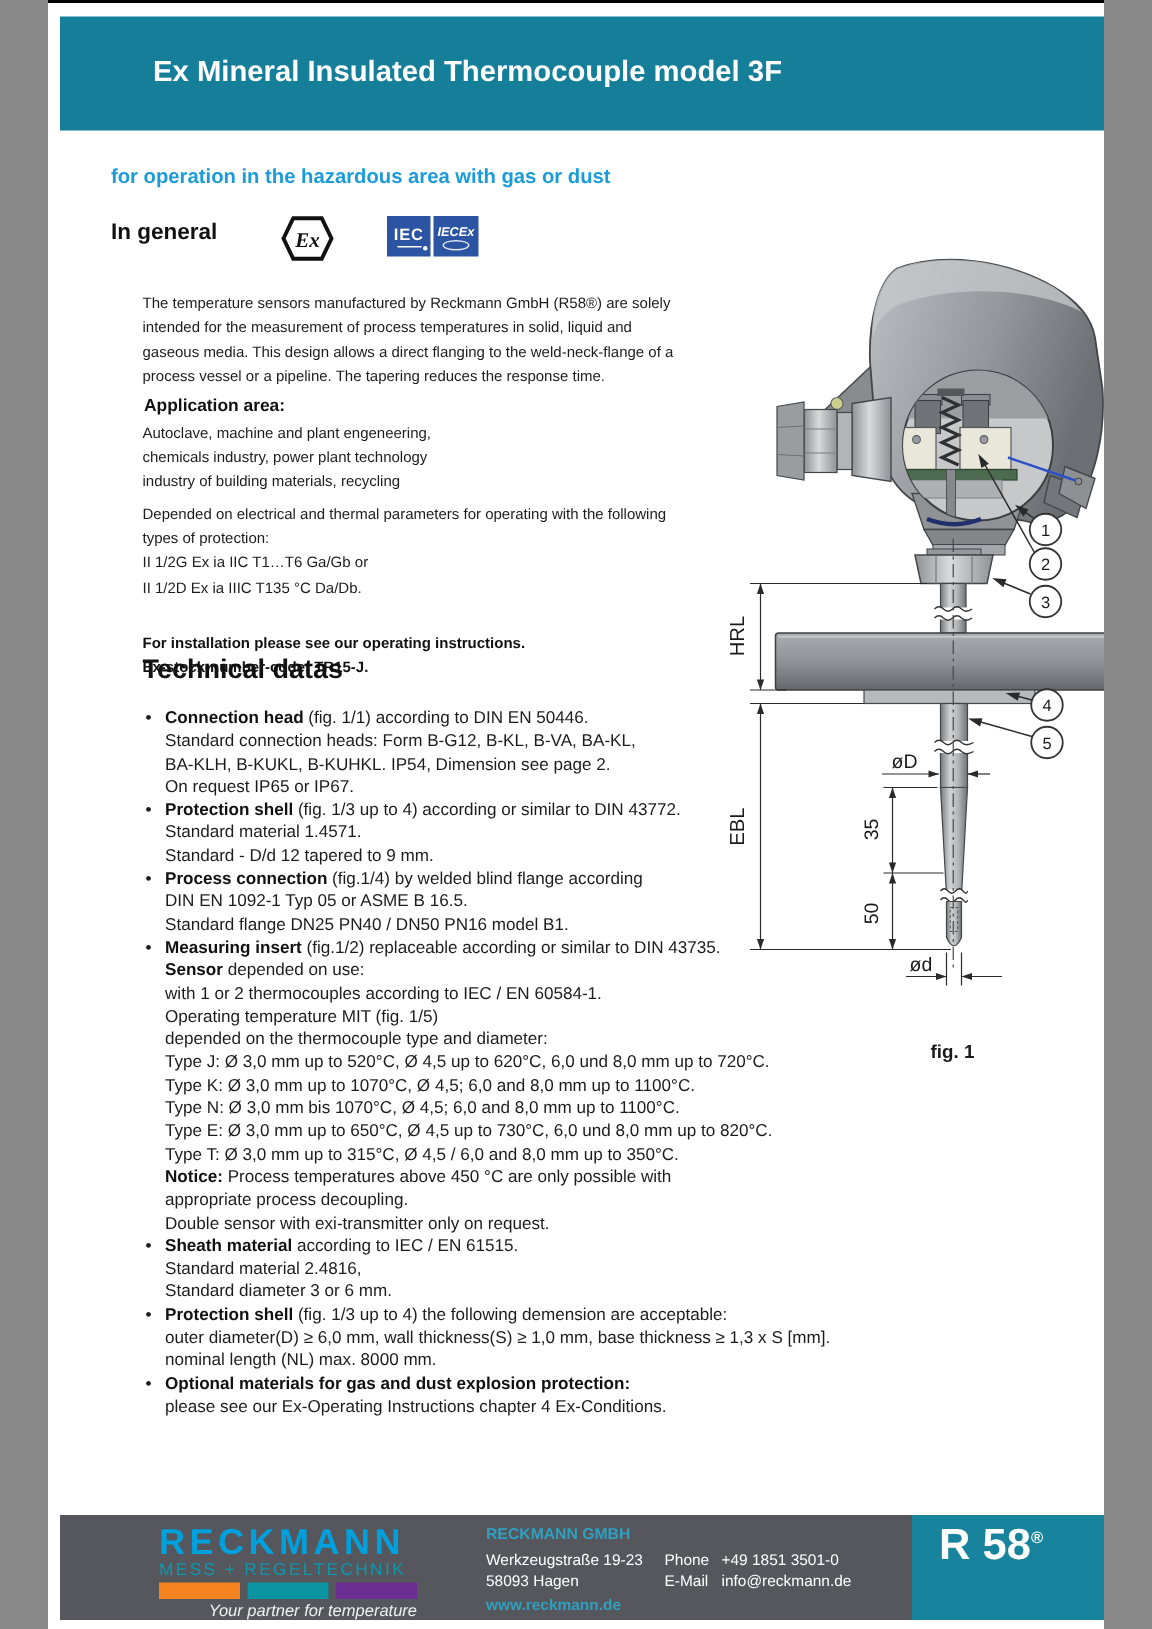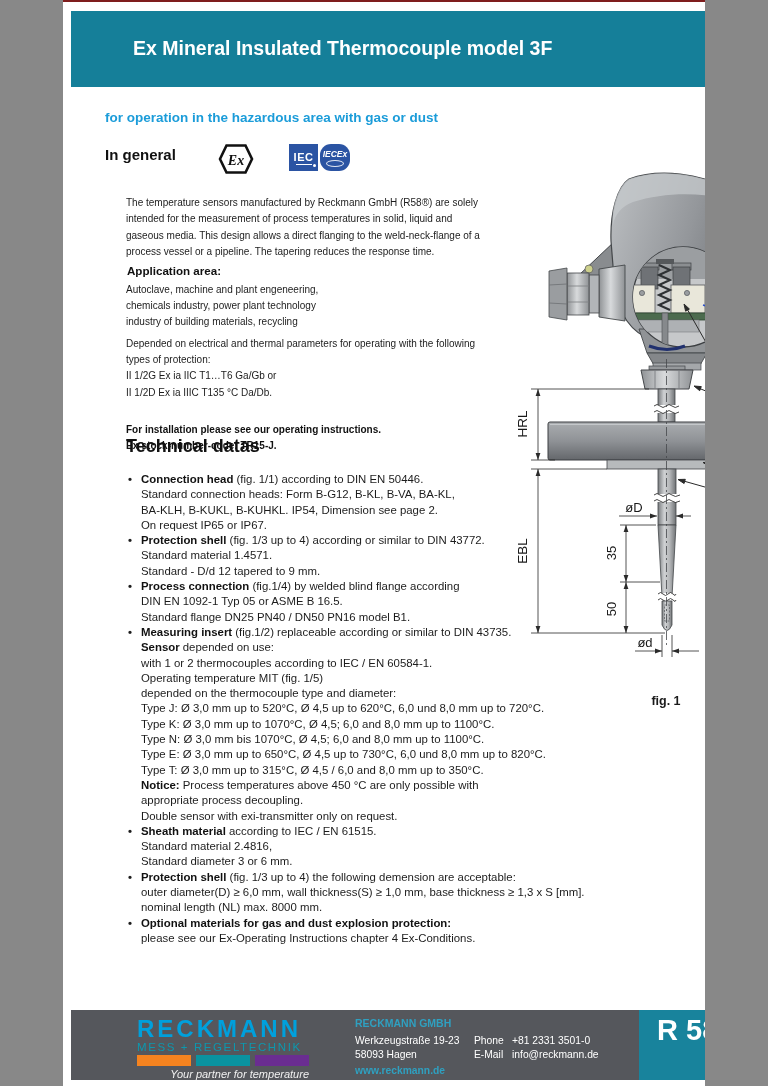--- a/index.html
+++ b/index.html
@@ -1,34 +1,34 @@
 <!DOCTYPE html>
 <html><head>
 <meta charset="utf-8">
 <style>
   * { margin:0; padding:0; box-sizing:border-box; }
   body { background:#888; font-family:"Liberation Sans", sans-serif; }
-  .page { position:relative; width:642px; height:1086px; background:#fff; margin:0 auto;
-          overflow:hidden; border-top:2px solid #7f1d1d; }
+  .page { position:relative; width:704px; height:1086px; background:#fff; margin:0 auto;
+          overflow:hidden; border-top:2px solid #000000; }
 
   
   .banner { position:absolute; left:8px; top:9px; width:752px; height:76px; background:#157f99; }
   .banner h1 { position:absolute; left:62px; top:26px; color:#fff; font-size:19.5px; font-weight:bold; }
 
   .subtitle { position:absolute; left:42px; top:108px; color:#1b9cd9; font-size:13.5px; font-weight:bold; }
   .ingeneral { position:absolute; left:42px; top:144px; color:#111; font-size:15px; font-weight:bold; }
   .certlogo { position:absolute; }
   .cert-ex { left:151px; top:141px; }
   .cert-iec { left:226px; top:142px; width:29px; height:27px; background:#2b54a3; color:#fff;
               display:flex; flex-direction:column; align-items:center; justify-content:center; }
   .cert-iec .t { font-size:11px; font-weight:bold; letter-spacing:.5px; }
   .cert-iec .u { width:16px; border-top:1.5px solid #fff; margin-top:1px; position:relative; }
   .cert-iec .u i { position:absolute; right:-4px; top:-1px; width:3px; height:3px; background:#fff; border-radius:50%; }
   .cert-iecex { left:257px; top:142px; width:30px; height:27px; background:#2b54a3; color:#fff;
-                display:flex; flex-direction:column; align-items:center; justify-content:center;border-radius:11px; }
+                display:flex; flex-direction:column; align-items:center; justify-content:center; }
   .cert-iecex .t { font-size:8.5px; font-weight:bold; font-style:italic; }
   .cert-iecex .g { width:18px; height:7px; border:1px solid rgba(255,255,255,.85); border-radius:50%; margin-top:1px; }
 
   
   .txt { position:absolute; left:63px; color:#1c1c1c; font-size:10px; line-height:16.4px; white-space:pre-line; }
   #para { top:193px; width:410px; }
   #app-heading { position:absolute; left:64px; top:262px; font-size:11.6px; font-weight:bold; color:#111; }
   #app-lines { top:280px; width:360px; line-height:16px; }
   #prot-lines { top:334px; width:420px; line-height:16.2px; }
   #prot-bold { top:420px; width:420px; line-height:16.2px; font-weight:bold; color:#111; }
@@ -338,21 +338,21 @@
       <i style="background:#f5831f"></i>
         <i style="background:#0a93a0"></i>
         <i style="background:#6a2d91"></i>
     </div>
     <div class="tagline">Your partner for temperature</div>
 
     <div class="f-company">RECKMANN GMBH</div>
     <div class="f-line" style="left:284px; top:25px">Werkzeugstraße 19-23</div>
     <div class="f-line" style="left:284px; top:39px">58093 Hagen</div>
     <div class="f-line" style="left:403px; top:25px">Phone</div>
-    <div class="f-line" style="left:441px; top:25px">+81 2331 3501-0</div>
+    <div class="f-line" style="left:441px; top:25px">+49 1851 3501-0</div>
     <div class="f-line" style="left:403px; top:39px">E-Mail</div>
     <div class="f-line" style="left:441px; top:39px">info@reckmann.de</div>
     <div class="f-site">www.reckmann.de</div>
 
     <div class="r58-box">
       <div class="r58"><span>R 58</span><sup>®</sup></div>
       <span class="vtext" style="left:140px; top:32px">01.2022</span>
       <span class="vtext" style="left:151px; top:32px">136070</span>
     </div>
   </div>

